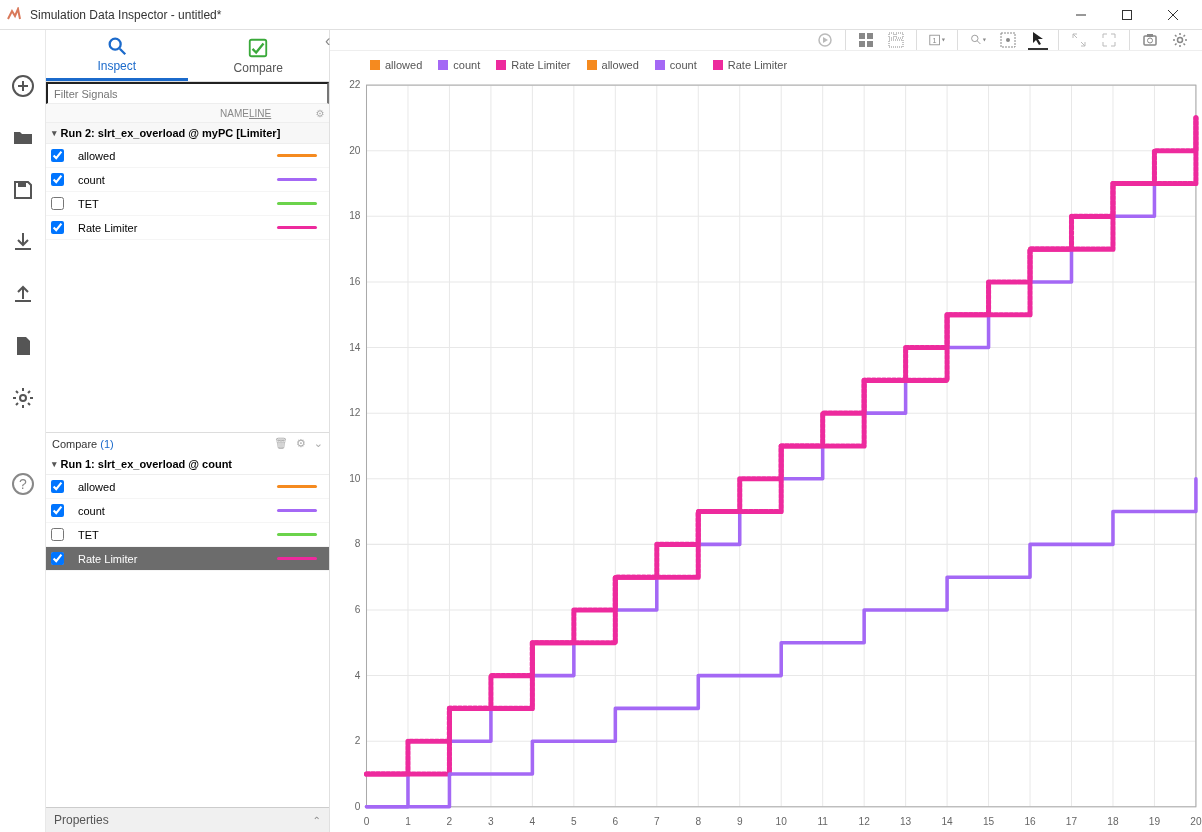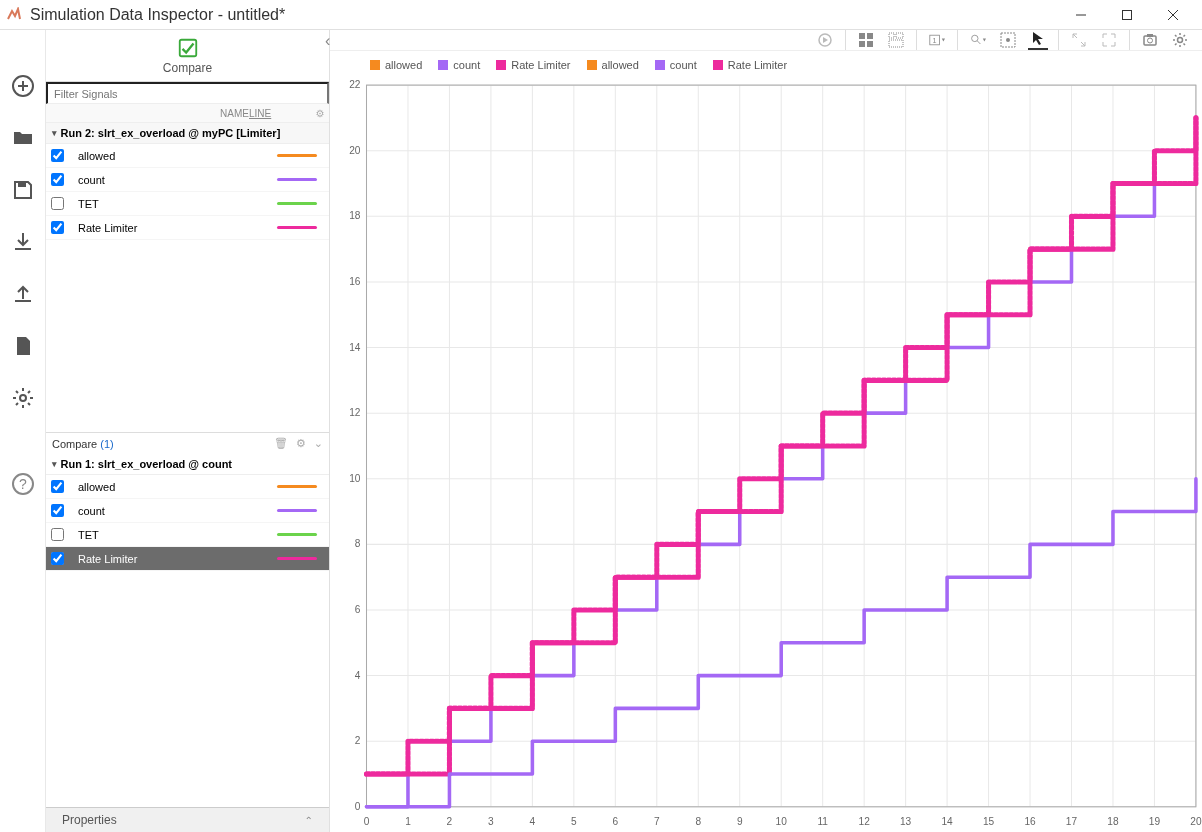--- a/index.html
+++ b/index.html
@@ -1,21 +1,21 @@
 <!DOCTYPE html>
 <html><head>
 <meta charset="utf-8">
 <style>
 * { box-sizing: border-box; margin: 0; padding: 0; font-family: "Segoe UI", Arial, sans-serif; }
 body { background: #fff; width: 1202px; height: 832px; overflow: hidden; display: flex; flex-direction: column; }
 
 
 .titlebar { height: 30px; display: flex; align-items: center; padding: 0 6px; border-bottom: 1px solid #e0e0e0; background: #fff; }
 .titlebar .logo { width: 16px; height: 16px; margin-right: 8px; }
-.titlebar .title { font-size: 16px; color: #333; flex: 1; }
+.titlebar .title { font-size: 12px; color: #333; flex: 1; }
 .titlebar .winbtn { width: 46px; height: 30px; display: flex; align-items: center; justify-content: center; color: #333; }
 .titlebar .winbtn svg { width: 10px; height: 10px; }
 
 
 .main { flex: 1; display: flex; min-height: 0; }
 
 
 .iconcol { width: 46px; background: #fff; border-right: 1px solid #e8e8e8; display: flex; flex-direction: column; align-items: center; padding-top: 40px; gap: 20px; }
 .iconcol .ibtn { width: 32px; height: 32px; display: flex; align-items: center; justify-content: center; color: #555; cursor: pointer; }
 .iconcol .ibtn svg { width: 24px; height: 24px; }
@@ -46,21 +46,21 @@
 .sigrow .ln span { display: block; width: 40px; height: 3px; border-radius: 2px; }
 .siglist { flex: 0 0 auto; }
 .spacer-up { flex: 1; min-height: 20px; }
 
 .archive-hdr { display: flex; align-items: center; font-size: 11px; padding: 4px 6px; border-top: 1px solid #ddd; color: #333; cursor: pointer; }
 .archive-hdr .cnt { color: #1b6acb; }
 .archive-hdr .rt { margin-left: auto; display: flex; gap: 8px; color: #aaa; }
 .archive-hdr .rt span { cursor: pointer; }
 .spacer-down { flex: 1; min-height: 20px; }
 
-.props { font-size: 12px; color: #555; background: #f0f0f0; border-top: 1px solid #ccc; padding: 5px 16px; display: flex; align-items: center; cursor: pointer; margin-top: 44px; }
+.props { font-size: 12px; color: #555; background: #f0f0f0; border-top: 1px solid #ccc; padding: 5px 8px; display: flex; align-items: center; cursor: pointer; margin-top: 44px; }
 .props .chev { margin-left: auto; font-size: 10px; color: #888; }
 
 
 .plotwrap { flex: 1; display: flex; flex-direction: column; }
 .plot-toolbar { height: 36px; display: flex; align-items: center; justify-content: flex-end; gap: 10px; padding: 0 12px; border-bottom: 1px solid #eee; color: #888; }
 .plot-toolbar .tb { width: 20px; height: 20px; display: flex; align-items: center; justify-content: center; cursor: pointer; }
 .plot-toolbar .tb.active { color: #333; border-bottom: 2px solid #333; padding-bottom: 2px; }
 .plot-toolbar .divider { width: 1px; height: 20px; background: #ddd; }
 .plot-toolbar svg { width: 16px; height: 16px; }
 
@@ -153,20 +153,27 @@
     <div class="ibtn">
       <svg viewBox="0 0 24 24">
           <circle cx="12" cy="12" r="10" fill="none" stroke="#888" stroke-width="2"></circle>
           <text x="12" y="17" text-anchor="middle" font-size="14" fill="#888">?</text>
         </svg>
     </div>
   </div>
 
   <div class="sidepanel">
     <div class="tabs">
+      <div class="tab active">
+        <svg viewBox="0 0 24 24">
+            <circle cx="10" cy="10" r="6" fill="none" stroke="#1b6acb" stroke-width="2.5"></circle>
+            <line x1="15" y1="15" x2="21" y2="21" stroke="#1b6acb" stroke-width="2.5"></line>
+          </svg>
+        <span>Inspect</span>
+      </div>
       <div class="tab">
         <svg viewBox="0 0 24 24">
             <rect x="3" y="3" width="18" height="18" rx="2" fill="none" stroke="#3aa93a" stroke-width="2"></rect>
             <polyline points="6,13 10,17 18,7" fill="none" stroke="#3aa93a" stroke-width="2.5"></polyline>
           </svg>
         <span>Compare</span>
       </div>
       <span class="collapse-handle">‹</span>
     </div>
 

